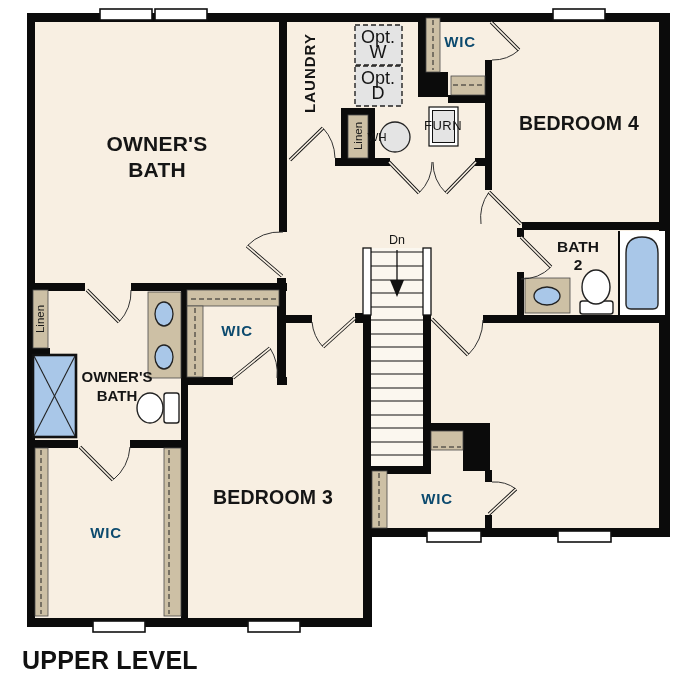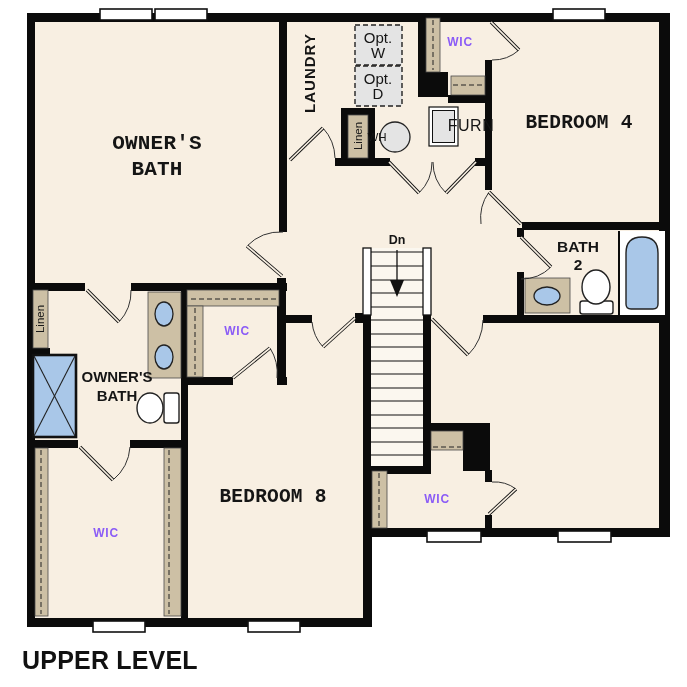--- a/index.html
+++ b/index.html
@@ -2,31 +2,31 @@
 <html><head>
 <meta charset="utf-8">
 <style>
   html,body{margin:0;padding:0;background:#ffffff;}
   #plan{position:relative;width:687px;height:687px;background:#ffffff;
         font-family:"Liberation Sans", sans-serif;overflow:hidden;}
   #plan svg{position:absolute;left:0;top:0;}
   .lbl{position:absolute;transform:translate(-50%,-50%);color:#151515;
        text-align:center;white-space:nowrap;line-height:1.25;}
   .lbl.vert{transform:translate(-50%,-50%) rotate(-90deg);}
-  .room{font-weight:bold;font-size:19.5px;letter-spacing:0.2px;font-family:Liberation Mono, monospace;}
+  .room{font-weight:bold;font-size:19.5px;letter-spacing:0.2px;}
   .suite{font-size:21px;line-height:26px;}
   .bath{font-weight:bold;font-size:15px;line-height:19px;}
   .bath2{font-weight:bold;font-size:15.5px;line-height:18px;}
-  .wic{font-weight:600;font-size:12px;letter-spacing:0.8px;color:#8b5cf6;}
+  .wic{font-weight:600;font-size:15px;letter-spacing:0.8px;color:#0c4a6e;}
   .linen{font-size:11.5px;color:#1a1a1a;}
   .laundry{font-weight:bold;font-size:15px;letter-spacing:1px;}
-  .furn{font-size:16px;letter-spacing:0.5px;margin-left:28px;}
+  .furn{font-size:13px;letter-spacing:0.5px;}
   .wh{font-size:11.5px;}
-  .opt{font-size:15px;line-height:15px;}
-  .dn{font-size:12.5px;font-weight:700;text-align:right;}
+  .opt{font-size:18px;line-height:15px;}
+  .dn{font-size:12.5px;font-weight:400;text-align:right;}
   #title{position:absolute;left:22px;top:645px;font-weight:bold;
          font-size:25px;letter-spacing:0.2px;color:#111;transform:none;text-align:left;}
 </style>
 </head>
 <body>
 
 <div id="plan">
 
 <svg width="687" height="687" viewBox="0 0 687 687">
 
@@ -256,17 +256,17 @@
       <div>2</div>
 </div>
 <div class="lbl dn" style="left:397px;top:241px">Dn</div>
 <div class="lbl vert linen" style="left:40px;top:319px">Linen</div>
 <div class="lbl bath" style="left:117px;top:386px">
   <div>OWNER'S</div>
       <div>BATH</div>
 </div>
 <div class="lbl wic" style="left:237px;top:331px">WIC</div>
 <div class="lbl wic" style="left:106px;top:533px">WIC</div>
-<div class="lbl room" style="left:273px;top:497px">BEDROOM 8</div>
+<div class="lbl room" style="left:273px;top:497px">BEDROOM 3</div>
 <div class="lbl wic" style="left:437px;top:499px">WIC</div>
 <div class="lbl" id="title">UPPER LEVEL</div>
 
 </div>
 
 </body></html>

